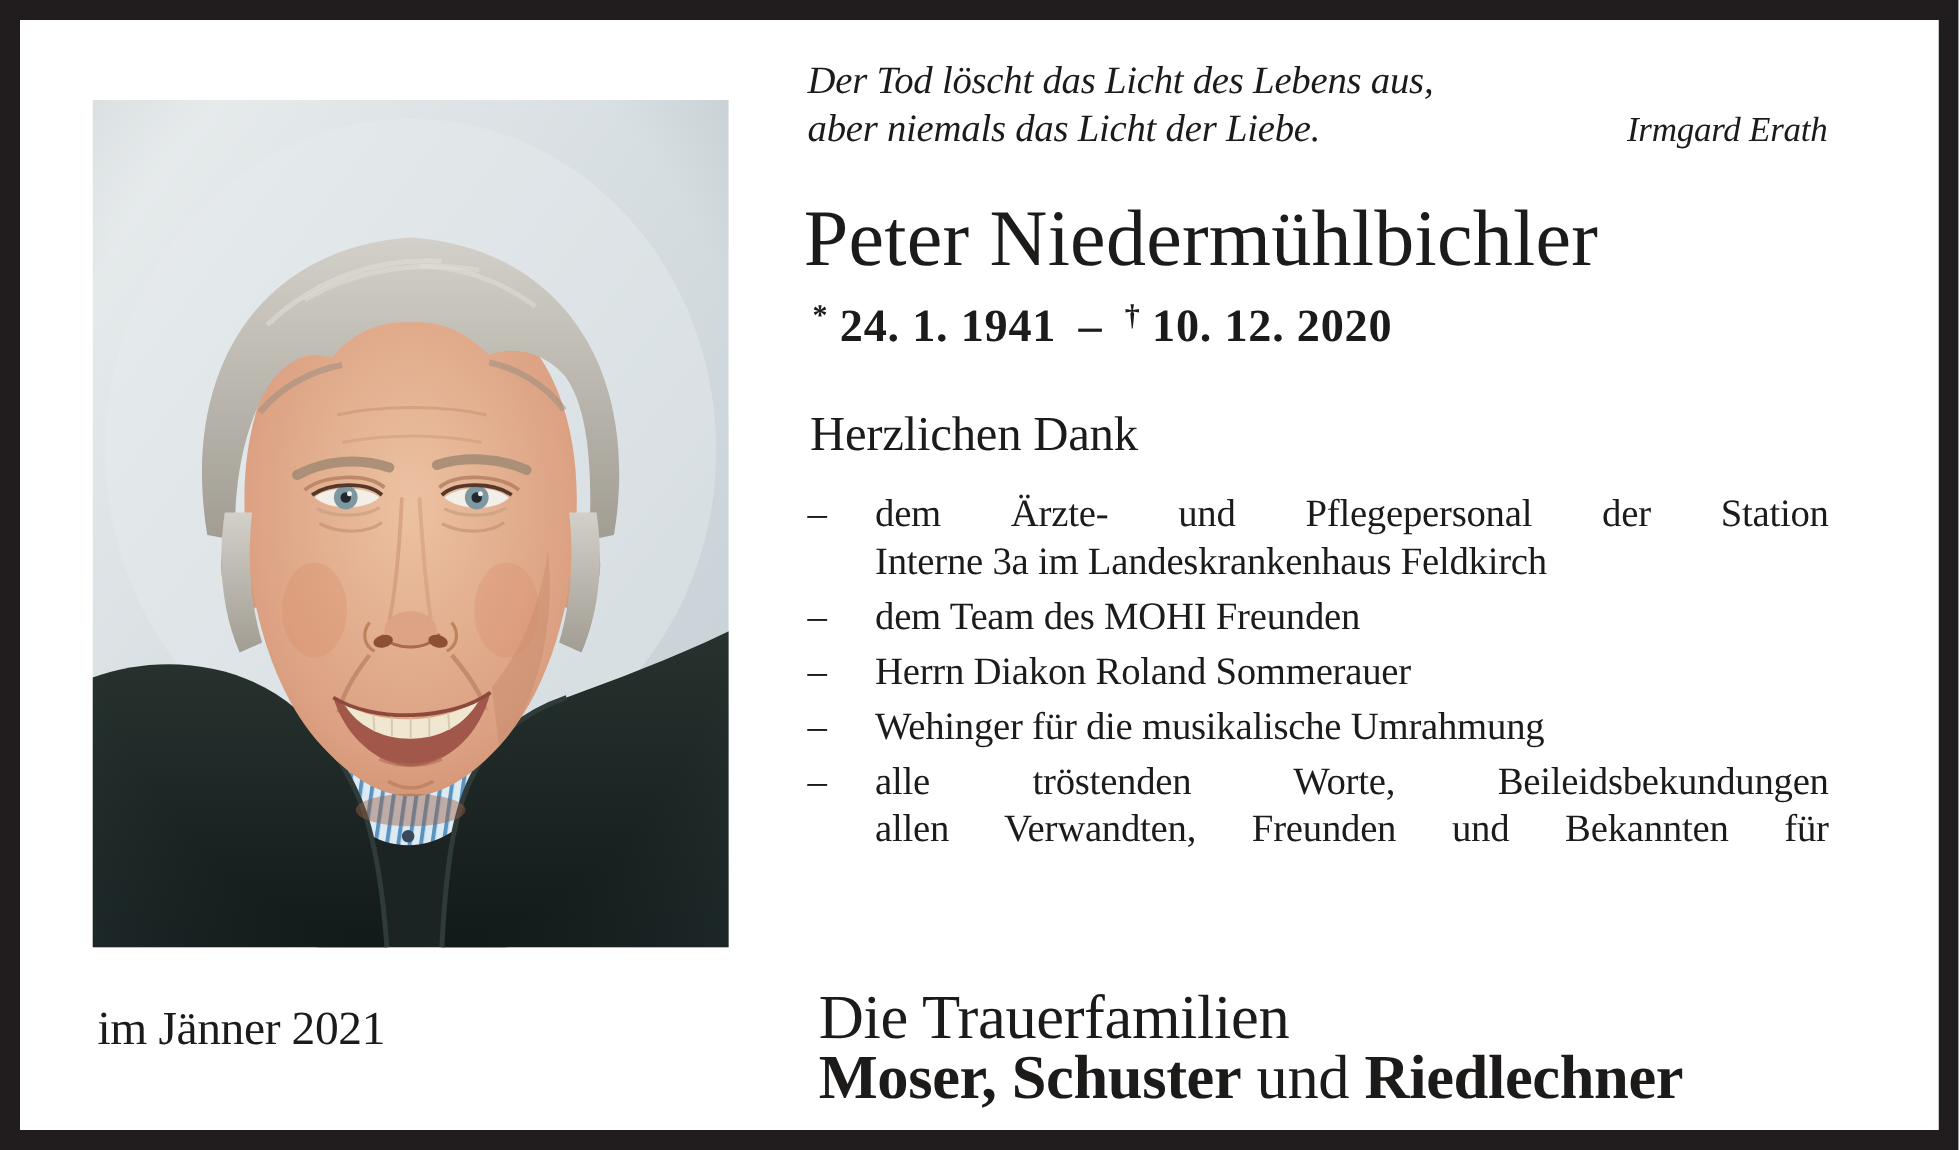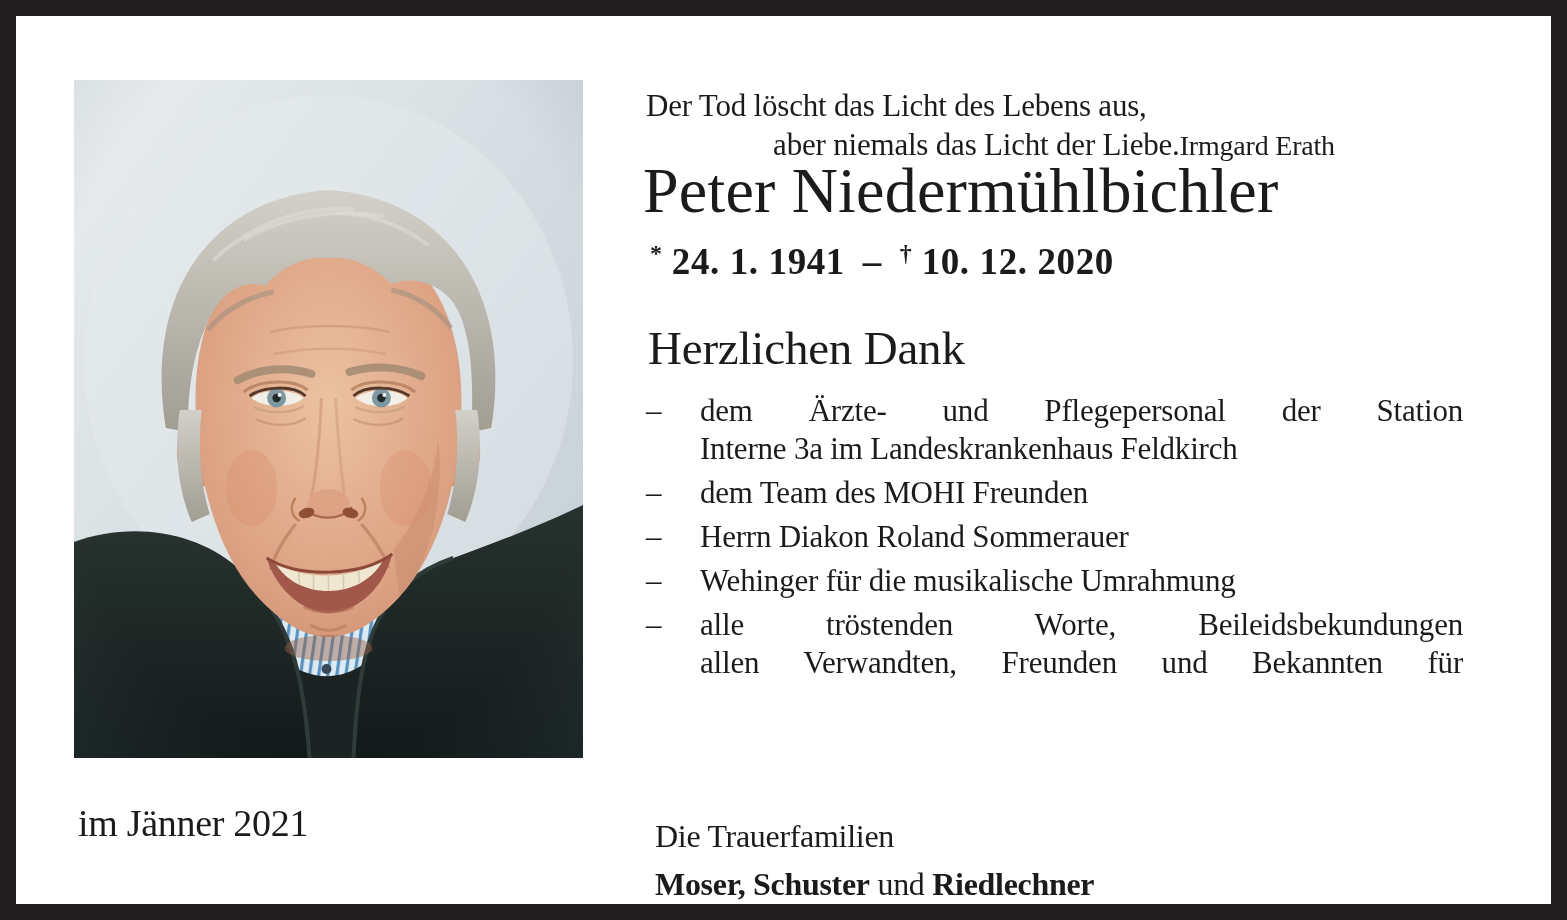--- a/index.html
+++ b/index.html
@@ -29,28 +29,28 @@
     height: 678px;
   }
   .photo svg { display: block; width: 100%; height: 100%; }
 
   
   .quote {
     position: absolute;
     left: 646px;
     top: 44px;
     width: 816px;
+    font-style: italic;
     font-size: 31px;
     line-height: 39px;
     letter-spacing: -0.2px;
-    margin-top: 42px;
   }
   .quote-row2 {
     display: flex;
-    justify-content: center;
+    justify-content: space-between;
     align-items: baseline;
   }
   .quote-attr { font-size: 28px; }
 
   .name {
     position: absolute;
     left: 643px;
     top: 150px;
     margin: 0;
     font-size: 64px;
@@ -73,21 +73,21 @@
     vertical-align: 13px;
     letter-spacing: 0;
   }
   .dates .sep { padding: 0 8px; }
 
   .dank {
     position: absolute;
     left: 648px;
     top: 322px;
     margin: 0;
-    font-size: 47px;
+    font-size: 39px;
     line-height: 52px;
     font-weight: normal;
     letter-spacing: -0.2px;
   }
 
   .thanks {
     position: absolute;
     left: 646px;
     top: 392px;
     width: 817px;
@@ -105,22 +105,22 @@
     position: absolute;
     left: 78px;
     top: 799px;
     font-size: 38px;
     line-height: 48px;
     letter-spacing: -0.3px;
   }
   .closing-right {
     position: absolute;
     left: 655px;
-    top: 812px;
-    font-size: 32px;
+    top: 789px;
+    font-size: 50px;
     line-height: 48px;
     letter-spacing: -0.3px;
   }
   .b { font-weight: bold; }
 </style>
 </head>
 <body>
 
 <div class="page">
   <div class="frame"></div>

